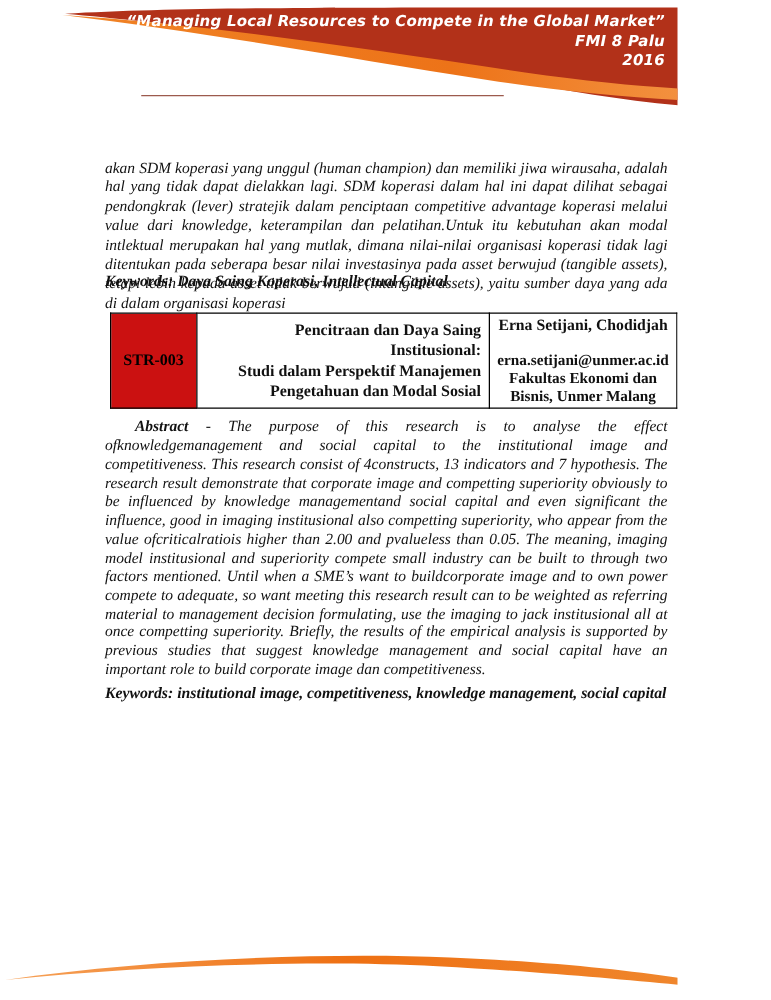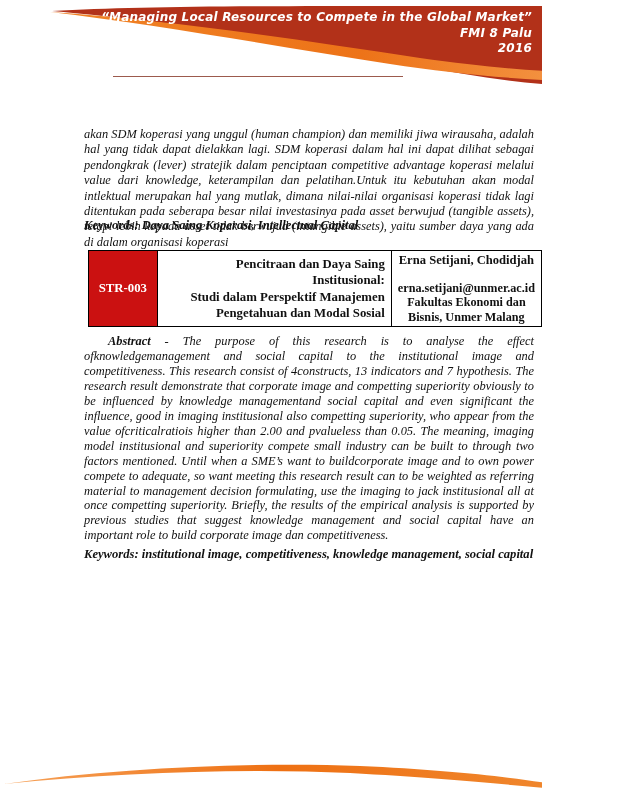--- a/index.html
+++ b/index.html
@@ -20,21 +20,21 @@
   .abstract-par{top:334px;line-height:14.95px;}
   .abstract-label{font-weight:bold;margin-left:24px;}
   .keywords{position:absolute;left:84px;margin:0;font-style:italic;font-weight:bold;
             font-size:12.6px;}
   .kw1{top:218px;}
   .kw2{top:547px;}
 
   
   .info-table{position:absolute;top:250px;left:88px;border-collapse:collapse;table-layout:fixed;}
   .info-table td{border:1px solid #000;height:70px;padding:2px 6px;}
-  .code-cell{background:#cb1111;color:#ffffff;font-weight:bold;text-align:center;
+  .code-cell{background:#cb1111;color:#000000;font-weight:bold;text-align:center;
              font-size:12.8px;vertical-align:middle;}
   .title-cell{text-align:right;font-weight:bold;font-size:12.8px;line-height:16.2px;
               vertical-align:middle;white-space:pre-line;}
   .author-cell{text-align:center;font-size:12.2px;line-height:14.6px;vertical-align:top;
                padding-top:3px;}
   .author-name{font-weight:bold;font-size:12.6px;}
   .author-contact{margin-top:13px;white-space:pre-line;font-weight:bold;}
 
   
   .footer-svg{position:absolute;top:735px;left:0;}

